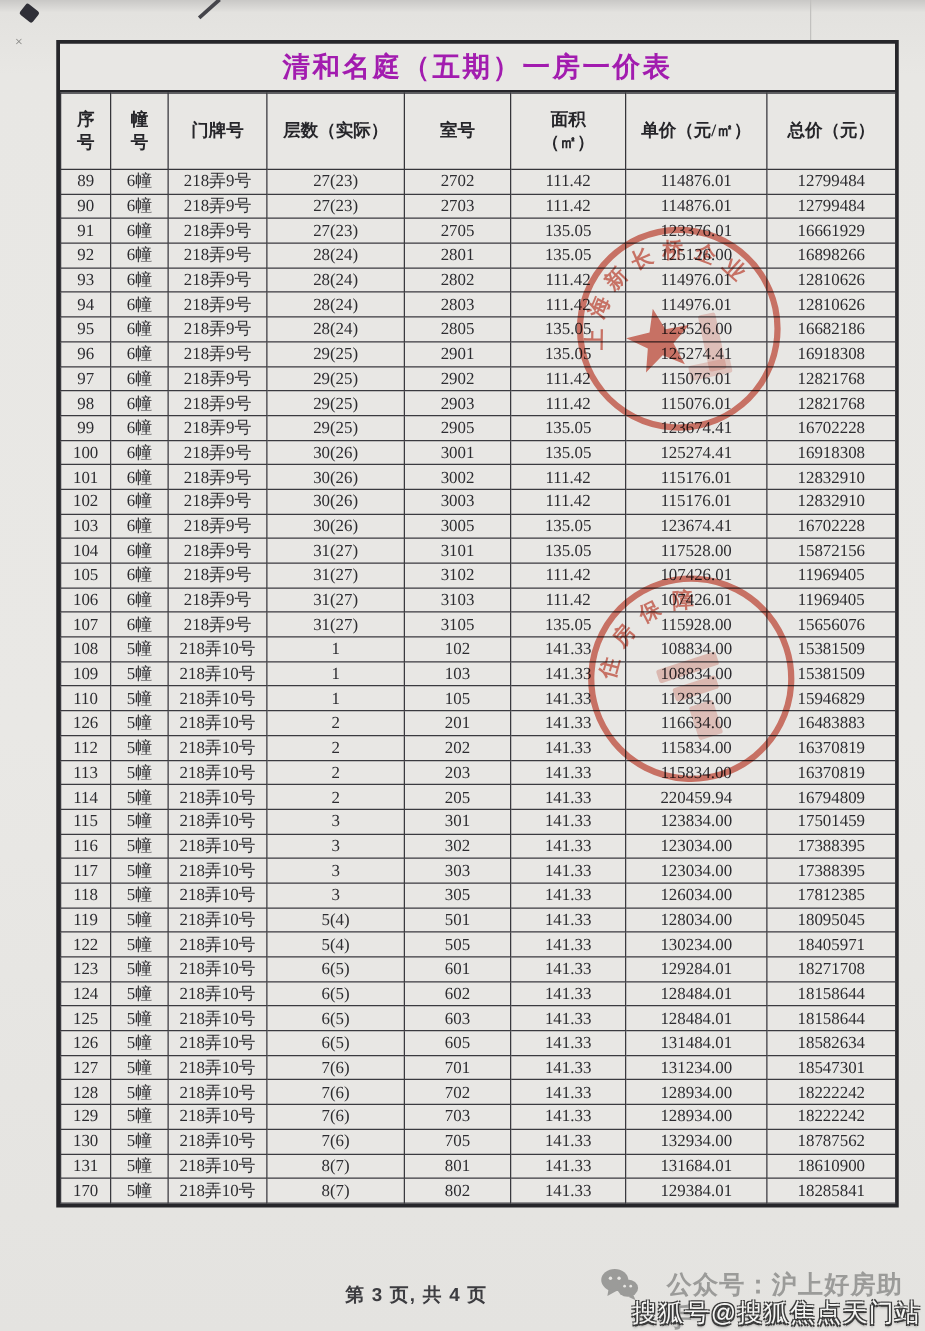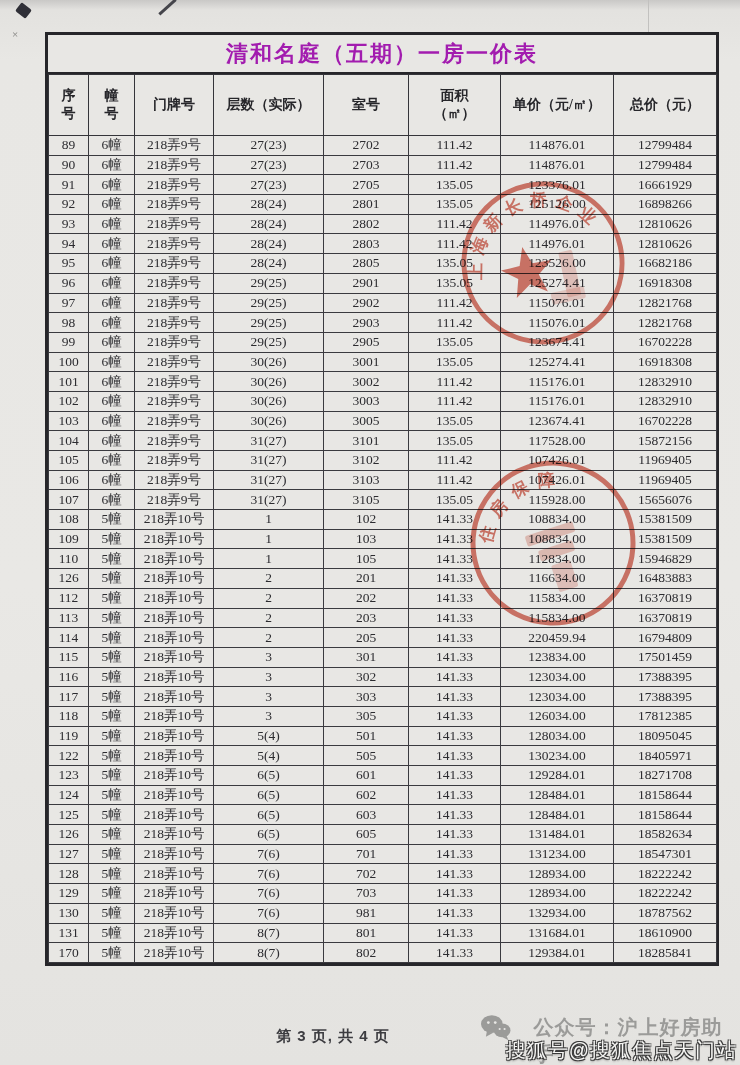--- a/index.html
+++ b/index.html
@@ -471,21 +471,21 @@
             <td>703</td>
             <td>141.33</td>
             <td>128934.00</td>
             <td>18222242</td>
           </tr>
           <tr>
             <td>130</td>
             <td>5幢</td>
             <td>218弄10号</td>
             <td>7(6)</td>
-            <td>981</td>
+            <td>705</td>
             <td>141.33</td>
             <td>132934.00</td>
             <td>18787562</td>
           </tr>
           <tr>
             <td>131</td>
             <td>5幢</td>
             <td>218弄10号</td>
             <td>8(7)</td>
             <td>801</td>

